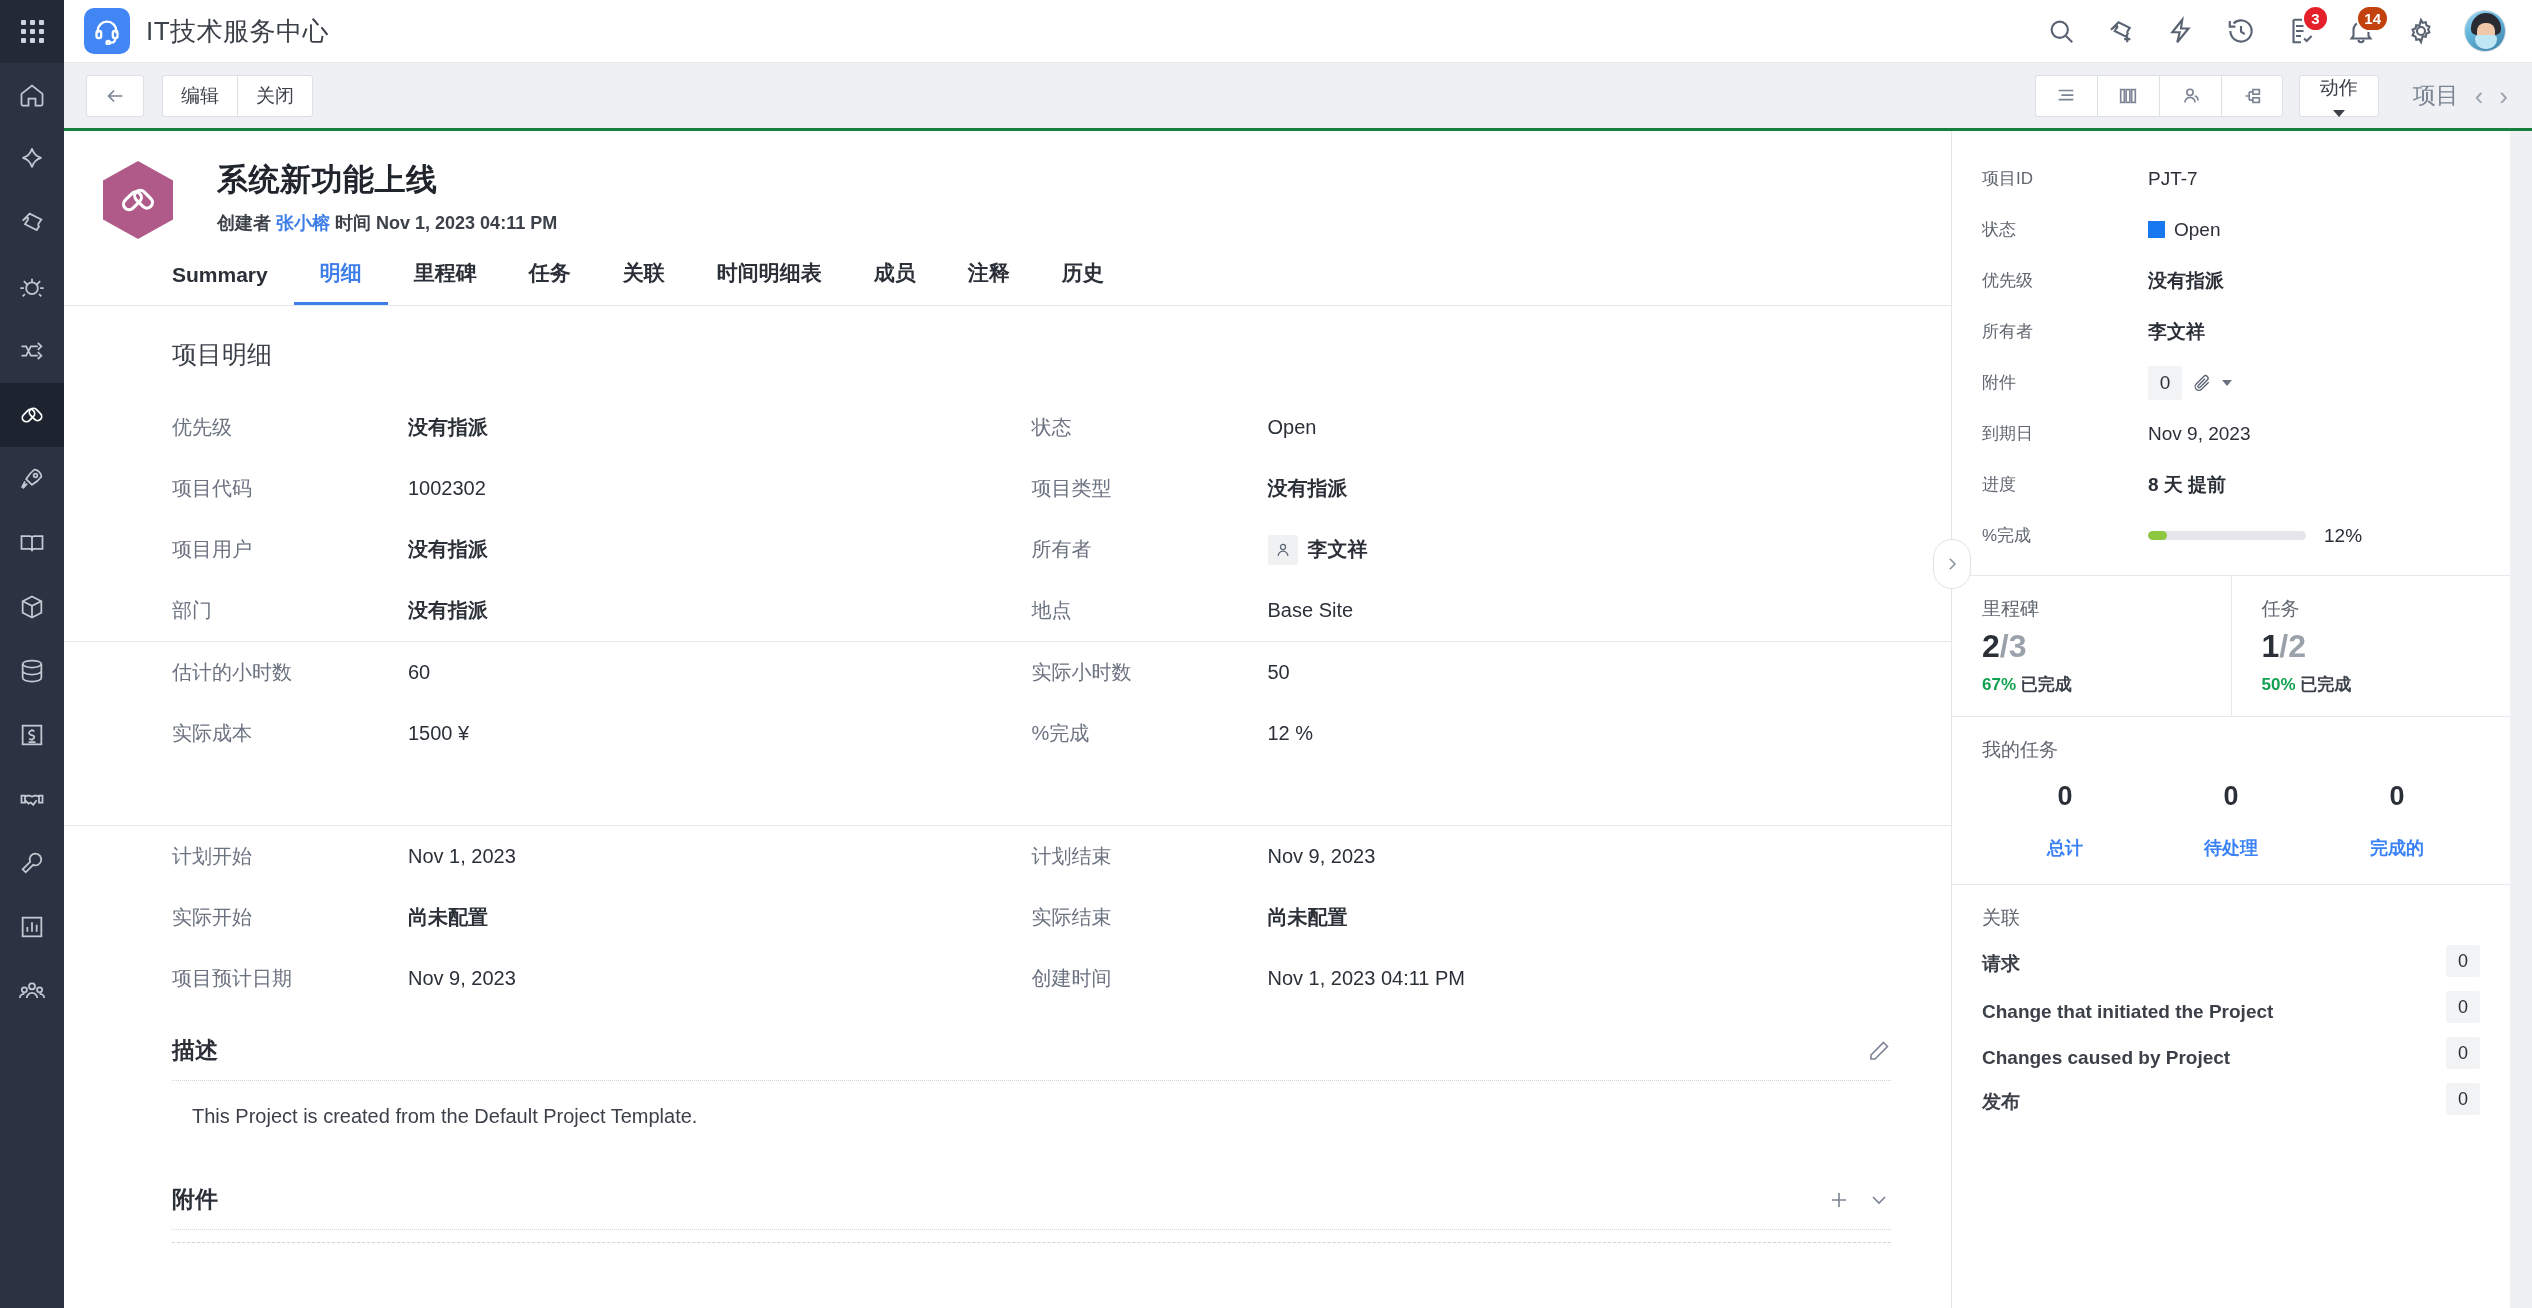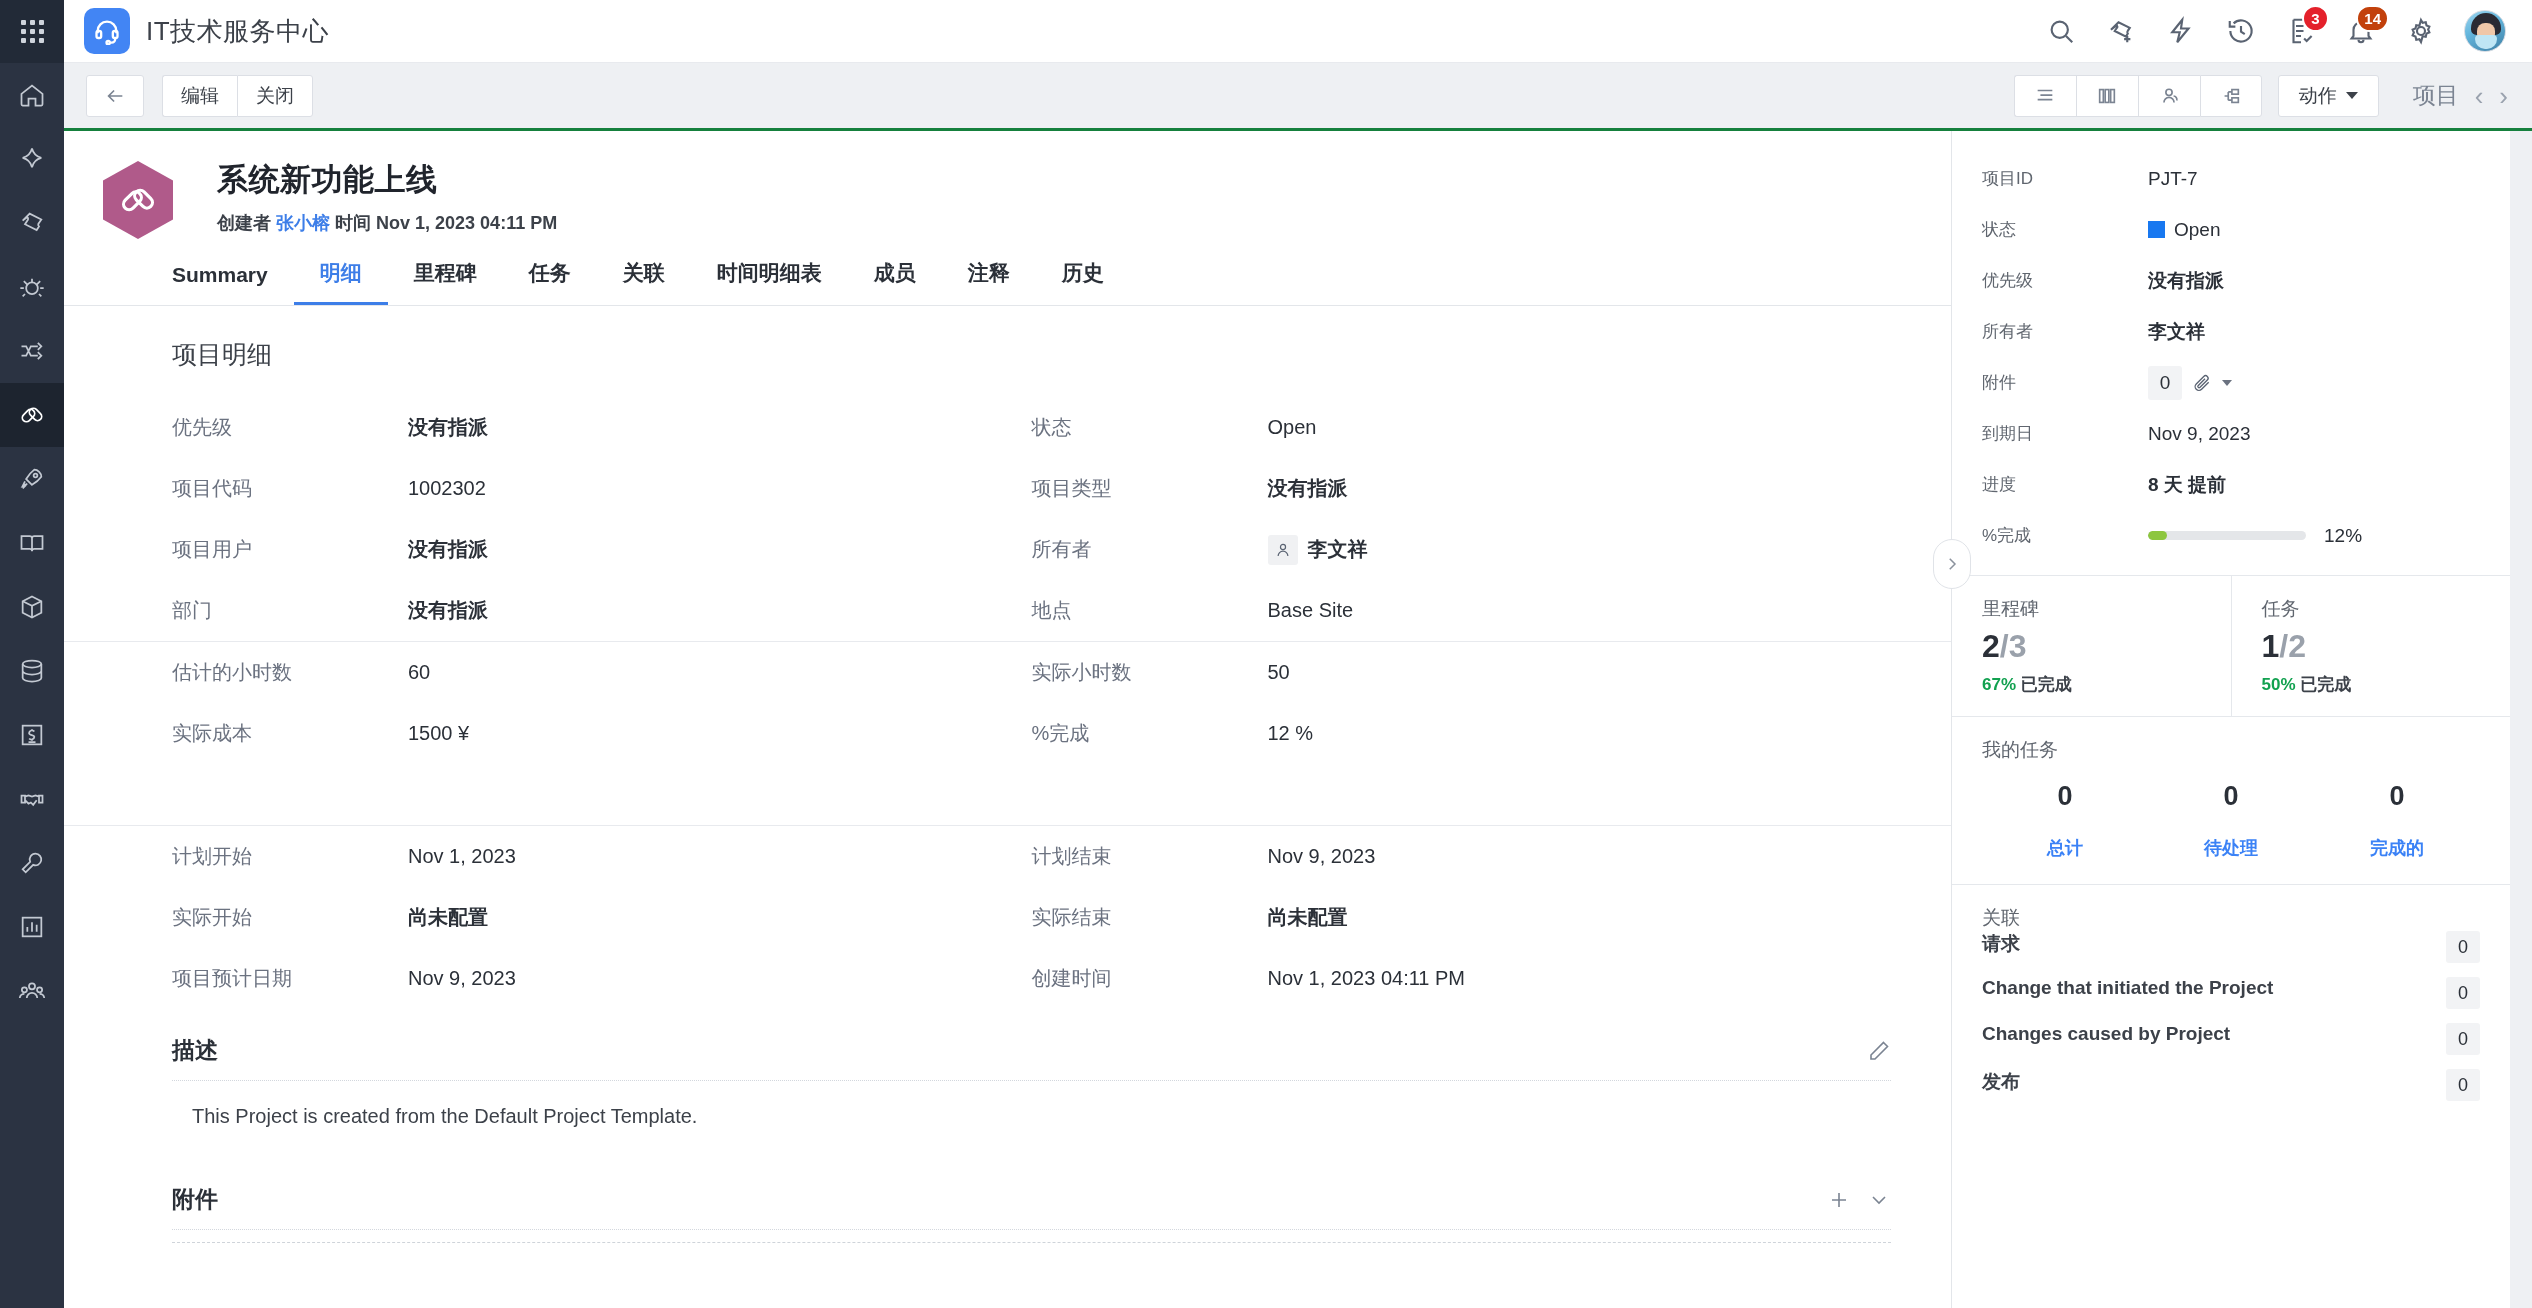--- a/index.html
+++ b/index.html
@@ -97,21 +97,21 @@
   .btn-back { width: 58px; padding: 0; }
   .btn-group { display: flex; margin-left: 18px; }
   .btn-group .btn { border-radius: 0; border-right-width: 0; }
   .btn-group .btn:first-child { border-radius: 3px 0 0 3px; }
   .btn-group .btn:last-child { border-right-width: 1px; border-radius: 0 3px 3px 0; }
   .toolbar-spacer { flex: 1; }
   .icon-group { display: flex; }
   .icon-group .btn { width: 62px; padding: 0; border-radius: 0; border-right-width: 0; }
   .icon-group .btn:first-child { border-radius: 3px 0 0 3px; }
   .icon-group .btn:last-child { border-right-width: 1px; border-radius: 0 3px 3px 0; }
-  .btn-action { margin-left: 16px; gap: 9px; padding: 1px 20px; }
+  .btn-action { margin-left: 16px; gap: 9px; padding: 1px 20px; flex-direction: column; }
   .caret { width: 0; height: 0; border-left: 6px solid transparent; border-right: 6px solid transparent; border-top: 7px solid #3c4149; }
   .nav-right { display: flex; align-items: center; gap: 16px; margin-left: 34px; }
   .nav-right .nav-label { font-size: 23px; color: #7b8492; }
   .nav-right .chev { font-size: 26px; color: #9aa2ae; cursor: pointer; line-height: 1; }
 
   
   .body { flex: 1; display: flex; min-height: 0; background: #fff; }
   .main {
     flex: 1; min-width: 0; position: relative;
     border-right: 1px solid #e3e6ea;
@@ -231,21 +231,21 @@
 
   .mytasks { border-top: 1px solid #e5e8ec; padding: 20px 30px 24px 30px; }
   .mytasks .cap { font-size: 19px; color: #60666f; }
   .mt-row { display: flex; margin-top: 18px; }
   .mt-cell { flex: 1; text-align: center; }
   .mt-cell .n { font-size: 27px; font-weight: bold; color: #2b3038; }
   .mt-cell .t { font-size: 18px; color: #3b82f6; margin-top: 24px; font-weight: bold; }
 
   .assoc { border-top: 1px solid #e5e8ec; padding: 20px 30px 10px 30px; }
   .assoc .cap { font-size: 19px; color: #60666f; }
-  .arow { display: flex; align-items: flex-start; justify-content: space-between; height: 46px; }
+  .arow { display: flex; align-items: flex-end; justify-content: space-between; height: 46px; }
   .arow .nm { font-size: 19px; color: #3c4149; font-weight: bold; }
   .arow .ct {
     min-width: 34px; height: 32px; padding: 0 10px;
     background: #f2f3f5; border-radius: 3px;
     display: flex; align-items: center; justify-content: center;
     font-size: 18px; color: #2b3038;
   }
 </style>
 </head>
 <body>

